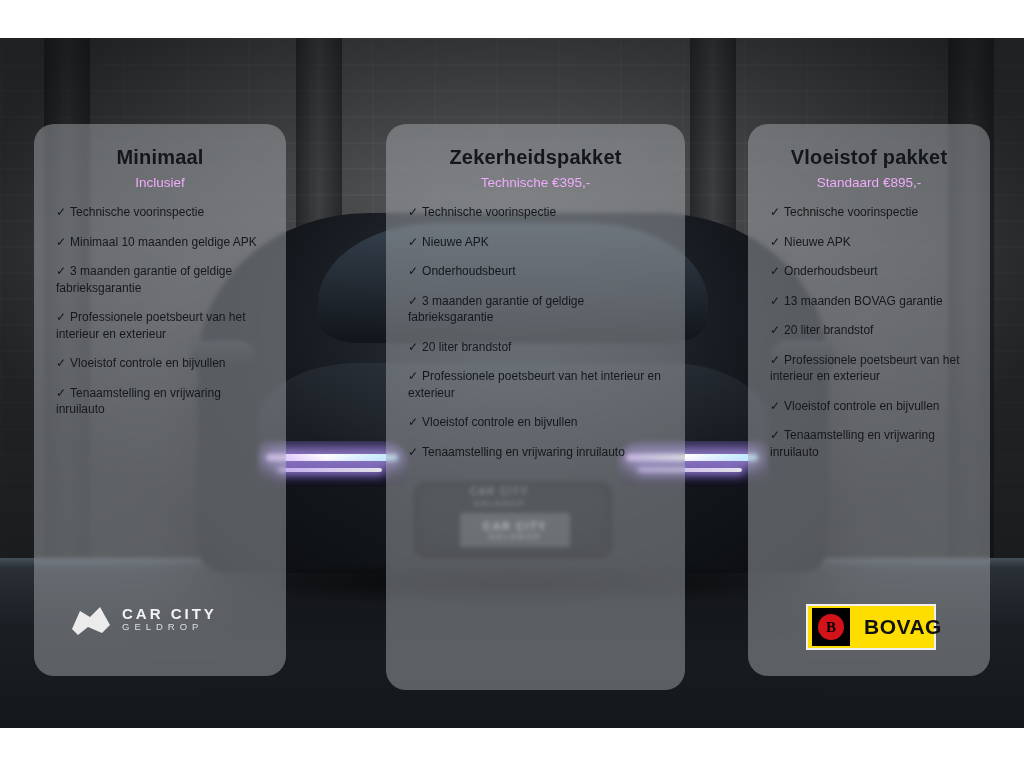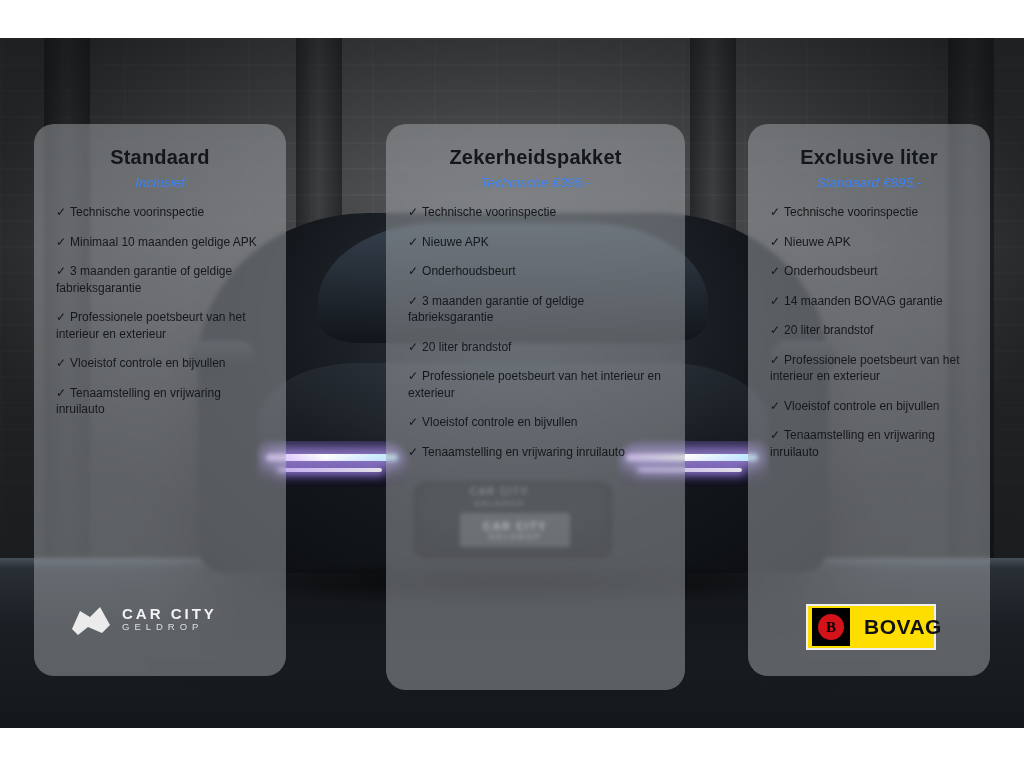--- a/index.html
+++ b/index.html
@@ -203,22 +203,21 @@
     text-align: center;
     font-size: 20px;
     font-weight: bold;
     letter-spacing: 0.2px;
     color: #14171a;
   }
   .card .subtitle {
     margin: 0 0 14px 0;
     text-align: center;
     font-size: 13.5px;
-    color: #3b82f6;
-    font-style: italic;
+    color: #f0abfc;
   }
   .card ul {
     margin: 0;
     padding: 0;
     list-style: none;
   }
   .card li {
     font-size: 12px;
     line-height: 1.38;
     margin-bottom: 13px;
@@ -355,21 +354,21 @@
     </div>
 
     <div class="watermark">
       <div class="w1">CAR CITY</div>
       <div class="w2">GELDROP</div>
     </div>
 
     <div class="cards">
 
       <div class="card card-standaard">
-        <h2>Standaard</h2>
+        <h2>Minimaal</h2>
         <div class="subtitle">Inclusief</div>
         <ul>
           <li><span class="tick">✓</span><span>Technische voorinspectie</span></li>
           <li><span class="tick">✓</span><span>Minimaal 10 maanden geldige APK</span></li>
           <li><span class="tick">✓</span><span>3 maanden garantie of geldige fabrieksgarantie</span></li>
           <li><span class="tick">✓</span><span>Professionele poetsbeurt van het interieur en exterieur</span></li>
           <li><span class="tick">✓</span><span>Vloeistof controle en bijvullen</span></li>
           <li><span class="tick">✓</span><span>Tenaamstelling en vrijwaring inruilauto</span></li>
         </ul>
       </div>
@@ -383,27 +382,27 @@
           <li><span class="tick">✓</span><span>Onderhoudsbeurt</span></li>
           <li><span class="tick">✓</span><span>3 maanden garantie of geldige fabrieksgarantie</span></li>
           <li><span class="tick">✓</span><span>20 liter brandstof</span></li>
           <li><span class="tick">✓</span><span>Professionele poetsbeurt van het interieur en exterieur</span></li>
           <li><span class="tick">✓</span><span>Vloeistof controle en bijvullen</span></li>
           <li><span class="tick">✓</span><span>Tenaamstelling en vrijwaring inruilauto</span></li>
         </ul>
       </div>
 
       <div class="card card-exclusive">
-        <h2>Exclusive liter</h2>
+        <h2>Vloeistof pakket</h2>
         <div class="subtitle">Standaard €895,-</div>
         <ul>
           <li><span class="tick">✓</span><span>Technische voorinspectie</span></li>
           <li><span class="tick">✓</span><span>Nieuwe APK</span></li>
           <li><span class="tick">✓</span><span>Onderhoudsbeurt</span></li>
-          <li><span class="tick">✓</span><span>14 maanden BOVAG garantie</span></li>
+          <li><span class="tick">✓</span><span>13 maanden BOVAG garantie</span></li>
           <li><span class="tick">✓</span><span>20 liter brandstof</span></li>
           <li><span class="tick">✓</span><span>Professionele poetsbeurt van het interieur en exterieur</span></li>
           <li><span class="tick">✓</span><span>Vloeistof controle en bijvullen</span></li>
           <li><span class="tick">✓</span><span>Tenaamstelling en vrijwaring inruilauto</span></li>
         </ul>
       </div>
 
     </div>
 
     <div class="carcity-logo">

